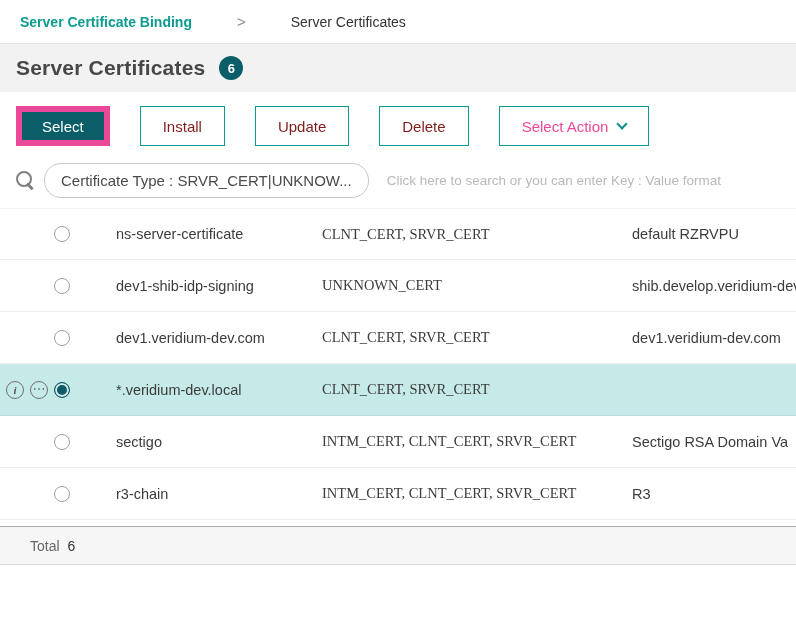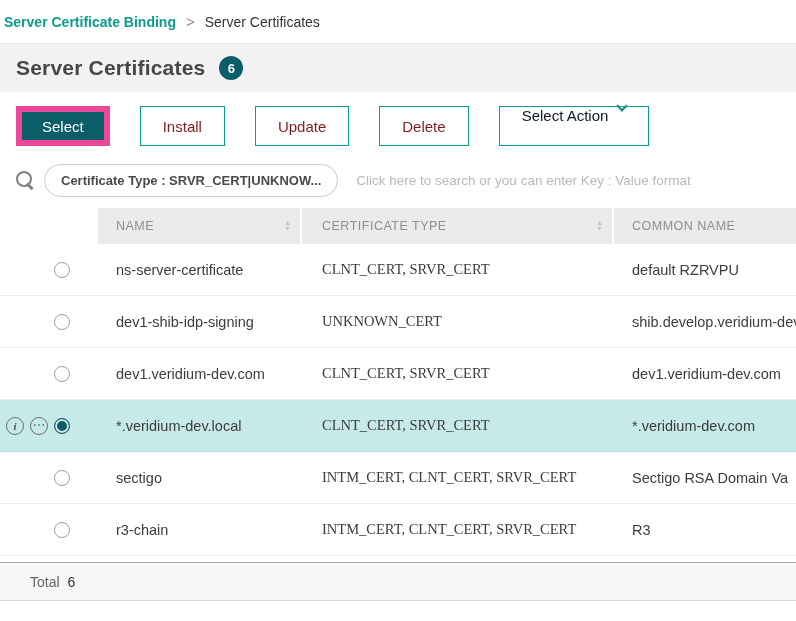--- a/index.html
+++ b/index.html
@@ -1,57 +1,57 @@
 <!DOCTYPE html>
 <html><head>
 <meta charset="utf-8">
 <style>
   * { box-sizing: border-box; margin: 0; padding: 0; }
   html,body { width:796px; height:621px; background:#fff; overflow:hidden;
               font-family:"Liberation Sans", sans-serif; color:#3c3c3c; }
 
   
-  .breadcrumb { height:44px; display:flex; align-items:center; padding:0 4px;
-                border-bottom:1px solid #e6e6e6; font-size:14px; }
+  .breadcrumb { height:44px; display:flex; align-items:center; padding:0 20px;
+                border-bottom:1px solid #e6e6e6; font-size:14px;gap:35px; }
   .crumb-link { color:#0c9b8f; font-weight:bold; cursor:pointer; }
   .crumb-sep  { color:#8a8a8a; margin:0 10px; font-size:15px; }
   .crumb-current { color:#333; }
 
   
   .title-band { height:48px; background:#f2f2f2; display:flex; align-items:center;
                 padding:0 16px; }
   .page-title { font-size:21px; font-weight:bold; color:#474747; letter-spacing:0.2px; }
   .count-badge { margin-left:14px; width:24px; height:24px; border-radius:50%;
                  background:#0b5d68; color:#fff; font-size:13px; font-weight:bold;
                  display:flex; align-items:center; justify-content:center; }
 
   
   .toolbar { margin:14px 16px 0 16px; display:flex; align-items:center; }
   .btn { height:40px; font-size:15px; font-family:inherit; cursor:pointer;
          background:#fff; border:1px solid #0c9b93; color:#7f1d1d; padding:0 22px; }
   .btn-primary { background:#0b5d68; border:6px solid #ec4899; color:#fff;
                  padding:0 20px; }
   .btn + .btn { margin-left:30px; }
-  .btn-select-action { margin-left:46px; min-width:146px; color:#0f172a;
-                       display:flex; justify-content:center; gap:10px; }
+  .btn-select-action { margin-left:46px; min-width:146px; color:#ec4899;
+                       display:flex; align-items:center; justify-content:center; gap:10px; }
   .chevron-down { width:8px; height:8px; border-right:2px solid #0c8f8a;
                   border-bottom:2px solid #0c8f8a; transform:rotate(45deg);
                   margin-top:-5px; }
 
   
   .search-row { margin-top:12px; height:44px; display:flex; align-items:center;
                 padding:0 12px; }
   .search-icon { position:relative; width:18px; height:18px; margin:0 10px 0 4px; flex:none; }
   .search-icon::before { content:""; position:absolute; width:12px; height:12px;
                          border:2px solid #7f7f7f; border-radius:50%; top:0; left:0; }
   .search-icon::after { content:""; position:absolute; width:8px; height:2.5px;
                         background:#7f7f7f; transform:rotate(45deg); top:14px; left:10px; }
   .filter-chip { border:1px solid #c9c9c9; border-radius:17px; padding:8px 16px;
-                 font-size:13px; color:#4a4a4a; background:#fff; white-space:nowrap;
-                 cursor:pointer;font-weight:bold; }
+                 font-size:15px; color:#4a4a4a; background:#fff; white-space:nowrap;
+                 cursor:pointer; }
   .search-placeholder { margin-left:18px; color:#b8b8b8; font-size:13.5px;
                         white-space:nowrap; cursor:text; flex:1; }
 
   
   .table { margin-top:6px; }
   .grid-row { display:grid; grid-template-columns:96px 202px 310px 1fr; column-gap:2px; }
   .thead { height:36px; }
   .th { background:#ebebeb; display:flex; align-items:center;
         color:#8f8f8f; font-size:12.5px; letter-spacing:0.5px; cursor:pointer; }
   .th.empty { background:transparent; cursor:default; }
@@ -114,40 +114,20 @@
 </div>
 
 <div class="search-row">
   <span class="search-icon"></span>
   <span class="filter-chip">Certificate Type : SRVR_CERT|UNKNOW...</span>
   <span class="search-placeholder">Click here to search or you can enter Key : Value format</span>
 </div>
 
 <div class="table">
 
-  <div class="grid-row thead">
-    <div class="th empty"></div>
-    <div class="th th-name">
-      <span>NAME</span>
-      <span class="sort">
-        <span class="sort-up"></span>
-          <span class="sort-down"></span>
-      </span>
-    </div>
-    <div class="th th-cert">
-      <span>CERTIFICATE TYPE</span>
-      <span class="sort">
-        <span class="sort-up"></span>
-          <span class="sort-down"></span>
-      </span>
-    </div>
-    <div class="th th-common">
-      <span>COMMON NAME</span>
-    </div>
-  </div>
 
   <div class="grid-row tr">
     <div class="td td-controls">
       <span class="radio"></span>
     </div>
     <div class="td td-name">ns-server-certificate</div>
     <div class="td td-cert">CLNT_CERT, SRVR_CERT</div>
     <div class="td td-common">default RZRVPU</div>
   </div>
 
@@ -170,21 +150,20 @@
   </div>
 
   <div class="grid-row tr selected">
     <div class="td td-controls">
       <span class="row-icon icon-info"></span>
       <span class="row-icon icon-ellipsis"></span>
       <span class="radio checked"></span>
     </div>
     <div class="td td-name">*.veridium-dev.local</div>
     <div class="td td-cert">CLNT_CERT, SRVR_CERT</div>
-    <div class="td td-common">*.veridium-dev.com</div>
   </div>
 
   <div class="grid-row tr">
     <div class="td td-controls">
       <span class="radio"></span>
     </div>
     <div class="td td-name">sectigo</div>
     <div class="td td-cert">INTM_CERT, CLNT_CERT, SRVR_CERT</div>
     <div class="td td-common">Sectigo RSA Domain Va</div>
   </div>

